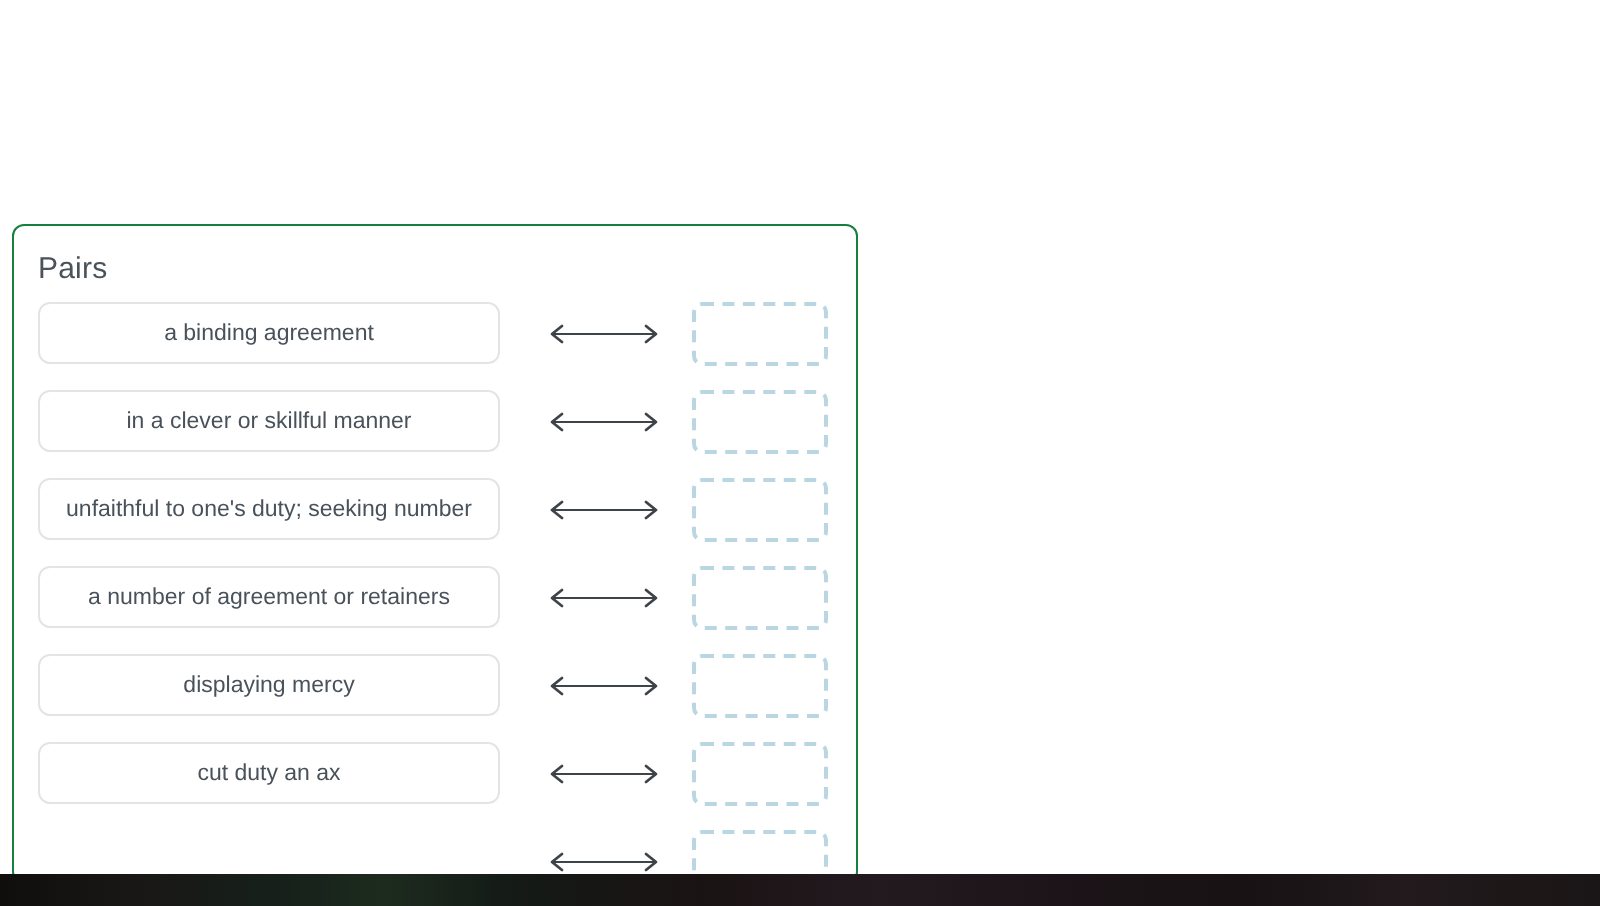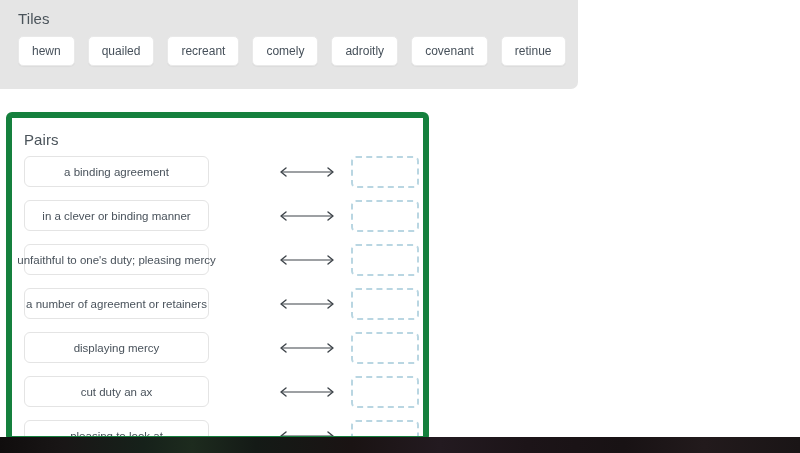--- a/index.html
+++ b/index.html
@@ -70,21 +70,21 @@
   }
 
   
   .pairs-card {
     position: absolute;
     left: 6px;
     top: 112px;
     width: 423px;
     height: 330px;
     background: #ffffff;
-    border: 6px solid #15803d;
+    border: 1px solid #15803d;
     border-radius: 6px;
     box-sizing: border-box;
     overflow: hidden;
   }
   .pairs-heading {
     position: absolute;
     left: 12px;
     top: 13px;
     font-size: 15px;
     color: #4a535a;
@@ -97,21 +97,21 @@
     width: 100%;
   }
   .pair-row {
     height: 44px;
     position: relative;
   }
   .definition-box {
     position: absolute;
     left: 12px;
     top: 0;
-    width: 185px;
+    width: 231px;
     height: 31px;
     background: #ffffff;
     border: 1px solid #e4e4e4;
     border-radius: 6px;
     box-sizing: border-box;
     display: flex;
     align-items: center;
     justify-content: center;
     font-size: 11.5px;
     color: #49525b;
@@ -164,60 +164,48 @@
         #181214 78%,
         #221a1c 88%,
         #1a1516 100%);
   }
 </style>
 </head>
 <body>
 
 <div id="stage">
 
-  <div class="tiles-panel">
-    <div class="tiles-heading">Tiles</div>
-    <div class="tiles-row" id="tiles-row">
-        <div class="tile">hewn</div>
-        <div class="tile">quailed</div>
-        <div class="tile">recreant</div>
-        <div class="tile">comely</div>
-        <div class="tile">adroitly</div>
-        <div class="tile">covenant</div>
-        <div class="tile">retinue</div>
-      </div>
-  </div>
 
   <div class="pairs-card">
     <div class="pairs-heading">Pairs</div>
     <div class="pairs-list" id="pairs-list">
         <div class="pair-row">
           <div class="definition-box">a binding agreement</div>
           <div class="arrow-cell">
             <svg width="60" height="12" viewBox="0 0 60 12" aria-hidden="true">
               <line x1="5" y1="6" x2="55" y2="6" stroke="#3d4349" stroke-width="1.1"></line>
               <polyline points="9,2 4,6 9,10" fill="none" stroke="#3d4349" stroke-width="1.4" stroke-linecap="round" stroke-linejoin="round"></polyline>
               <polyline points="51,2 56,6 51,10" fill="none" stroke="#3d4349" stroke-width="1.4" stroke-linecap="round" stroke-linejoin="round"></polyline>
             </svg>
           </div>
           <div class="drop-zone"></div>
         </div>
         <div class="pair-row">
-          <div class="definition-box">in a clever or binding manner</div>
-          <div class="arrow-cell">
-            <svg width="60" height="12" viewBox="0 0 60 12" aria-hidden="true">
-              <line x1="5" y1="6" x2="55" y2="6" stroke="#3d4349" stroke-width="1.1"></line>
-              <polyline points="9,2 4,6 9,10" fill="none" stroke="#3d4349" stroke-width="1.4" stroke-linecap="round" stroke-linejoin="round"></polyline>
-              <polyline points="51,2 56,6 51,10" fill="none" stroke="#3d4349" stroke-width="1.4" stroke-linecap="round" stroke-linejoin="round"></polyline>
-            </svg>
-          </div>
-          <div class="drop-zone"></div>
-        </div>
-        <div class="pair-row">
-          <div class="definition-box">unfaithful to one's duty; pleasing mercy</div>
+          <div class="definition-box">in a clever or skillful manner</div>
+          <div class="arrow-cell">
+            <svg width="60" height="12" viewBox="0 0 60 12" aria-hidden="true">
+              <line x1="5" y1="6" x2="55" y2="6" stroke="#3d4349" stroke-width="1.1"></line>
+              <polyline points="9,2 4,6 9,10" fill="none" stroke="#3d4349" stroke-width="1.4" stroke-linecap="round" stroke-linejoin="round"></polyline>
+              <polyline points="51,2 56,6 51,10" fill="none" stroke="#3d4349" stroke-width="1.4" stroke-linecap="round" stroke-linejoin="round"></polyline>
+            </svg>
+          </div>
+          <div class="drop-zone"></div>
+        </div>
+        <div class="pair-row">
+          <div class="definition-box">unfaithful to one's duty; seeking number</div>
           <div class="arrow-cell">
             <svg width="60" height="12" viewBox="0 0 60 12" aria-hidden="true">
               <line x1="5" y1="6" x2="55" y2="6" stroke="#3d4349" stroke-width="1.1"></line>
               <polyline points="9,2 4,6 9,10" fill="none" stroke="#3d4349" stroke-width="1.4" stroke-linecap="round" stroke-linejoin="round"></polyline>
               <polyline points="51,2 56,6 51,10" fill="none" stroke="#3d4349" stroke-width="1.4" stroke-linecap="round" stroke-linejoin="round"></polyline>
             </svg>
           </div>
           <div class="drop-zone"></div>
         </div>
         <div class="pair-row">
@@ -247,21 +235,20 @@
           <div class="arrow-cell">
             <svg width="60" height="12" viewBox="0 0 60 12" aria-hidden="true">
               <line x1="5" y1="6" x2="55" y2="6" stroke="#3d4349" stroke-width="1.1"></line>
               <polyline points="9,2 4,6 9,10" fill="none" stroke="#3d4349" stroke-width="1.4" stroke-linecap="round" stroke-linejoin="round"></polyline>
               <polyline points="51,2 56,6 51,10" fill="none" stroke="#3d4349" stroke-width="1.4" stroke-linecap="round" stroke-linejoin="round"></polyline>
             </svg>
           </div>
           <div class="drop-zone"></div>
         </div>
         <div class="pair-row">
-          <div class="definition-box">pleasing to look at</div>
           <div class="arrow-cell">
             <svg width="60" height="12" viewBox="0 0 60 12" aria-hidden="true">
               <line x1="5" y1="6" x2="55" y2="6" stroke="#3d4349" stroke-width="1.1"></line>
               <polyline points="9,2 4,6 9,10" fill="none" stroke="#3d4349" stroke-width="1.4" stroke-linecap="round" stroke-linejoin="round"></polyline>
               <polyline points="51,2 56,6 51,10" fill="none" stroke="#3d4349" stroke-width="1.4" stroke-linecap="round" stroke-linejoin="round"></polyline>
             </svg>
           </div>
           <div class="drop-zone"></div>
         </div>
       </div>

